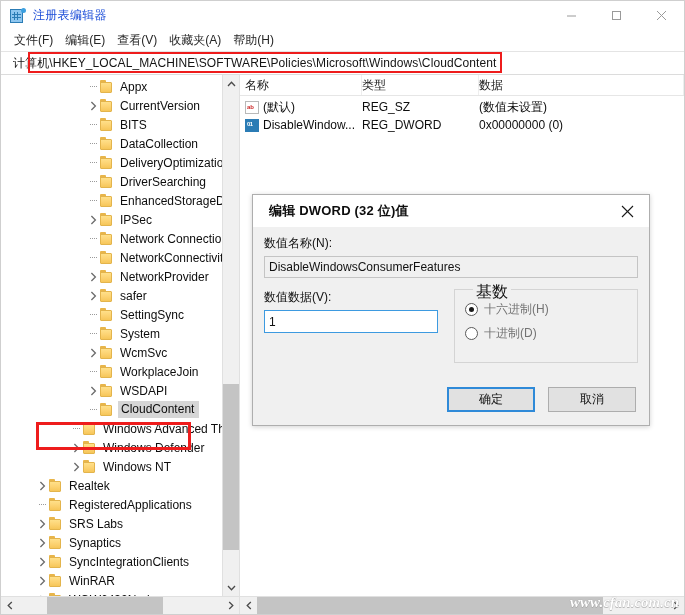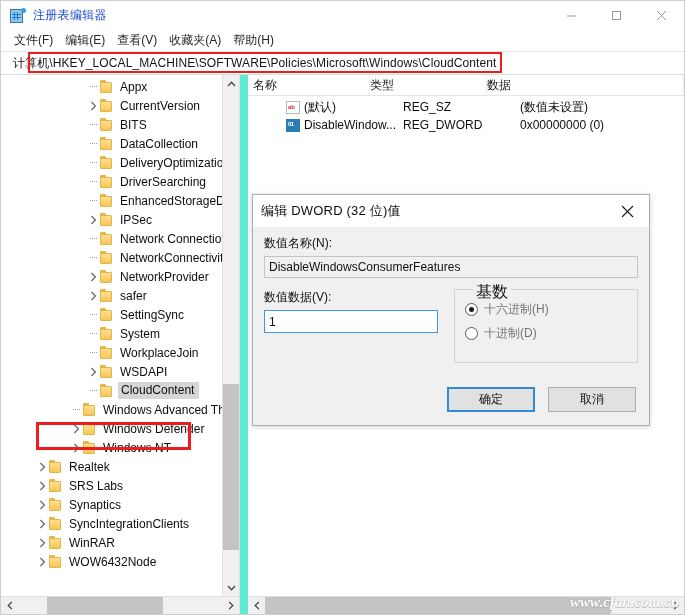--- a/index.html
+++ b/index.html
@@ -133,22 +133,21 @@
     box-sizing: border-box;
     pointer-events: none;
     z-index: 6;
   }
 
   
   #panes {
     flex: 1 1 auto;
     display: flex;
     min-height: 0;
-    background: #5eead4;
-    gap: 8px;
+    background: #22c55e;
   }
 
   
   #tree-pane {
     width: 238px;
     flex: 0 0 238px;
     display: flex;
     flex-direction: column;
     border-right: 1px solid #e0e0e0;
     position: relative;
@@ -266,21 +265,20 @@
     overflow: hidden;
     padding-top: 2px;
   }
   .value-row {
     height: 18px;
     display: flex;
     align-items: center;
     font-size: 12px;
     color: #0d0d0d;
     white-space: nowrap;
-    padding-left: 33px;
   }
   .value-row .col-name { display: flex; align-items: center; }
   .val-icon {
     width: 14px; height: 13px;
     flex: 0 0 14px;
     margin-right: 4px;
     position: relative;
     border: 1px solid #b9b9b9;
     background: #ffffff;
     box-sizing: border-box;
@@ -363,21 +361,22 @@
     z-index: 20;
     display: flex;
     flex-direction: column;
   }
   #dialog-title-bar {
     height: 32px;
     flex: 0 0 32px;
     background: #ffffff;
     display: flex;
     align-items: center;
-    padding-left: 8px;
+    padding-left: 16px;
+    font-weight: bold;
   }
   #dialog-title-text {
     font-size: 13px;
     color: #0d0d0d;
     letter-spacing: 0.2px;
   }
   #dialog-close {
     margin-left: auto;
     width: 44px; height: 32px;
     display: flex; align-items: center; justify-content: center;
@@ -689,20 +688,33 @@
               <span class="indent" style="width: 85px;"></span>
               <span class="tw dotted"></span>
               <span class="tree-folder">
                 <span class="tab"></span>
                 <span class="main"></span>
               </span>
               <span class="tree-label">System</span>
             </div>
             <div class="tree-row">
               <span class="indent" style="width: 85px;"></span>
+              <span class="tw">
+                <svg width="7" height="10" viewBox="0 0 7 10">
+                  <polyline points="1.4,1 5.4,5 1.4,9" fill="none" stroke="#6a6a6a" stroke-width="1.3"></polyline>
+                </svg>
+              </span>
+              <span class="tree-folder">
+                <span class="tab"></span>
+                <span class="main"></span>
+              </span>
+              <span class="tree-label">WcmSvc</span>
+            </div>
+            <div class="tree-row">
+              <span class="indent" style="width: 85px;"></span>
               <span class="tw dotted"></span>
               <span class="tree-folder">
                 <span class="tab"></span>
                 <span class="main"></span>
               </span>
               <span class="tree-label">WorkplaceJoin</span>
             </div>
             <div class="tree-row">
               <span class="indent" style="width: 85px;"></span>
               <span class="tw">
@@ -765,20 +777,29 @@
               <span class="tw">
                 <svg width="7" height="10" viewBox="0 0 7 10">
                   <polyline points="1.4,1 5.4,5 1.4,9" fill="none" stroke="#6a6a6a" stroke-width="1.3"></polyline>
                 </svg>
               </span>
               <span class="tree-folder">
                 <span class="tab"></span>
                 <span class="main"></span>
               </span>
               <span class="tree-label">Realtek</span>
+            </div>
+            <div class="tree-row">
+              <span class="indent" style="width: 34px;"></span>
+              <span class="tw dotted"></span>
+              <span class="tree-folder">
+                <span class="tab"></span>
+                <span class="main"></span>
+              </span>
+              <span class="tree-label">RegisteredApplications</span>
             </div>
             <div class="tree-row">
               <span class="indent" style="width: 34px;"></span>
               <span class="tw">
                 <svg width="7" height="10" viewBox="0 0 7 10">
                   <polyline points="1.4,1 5.4,5 1.4,9" fill="none" stroke="#6a6a6a" stroke-width="1.3"></polyline>
                 </svg>
               </span>
               <span class="tree-folder">
                 <span class="tab"></span>

